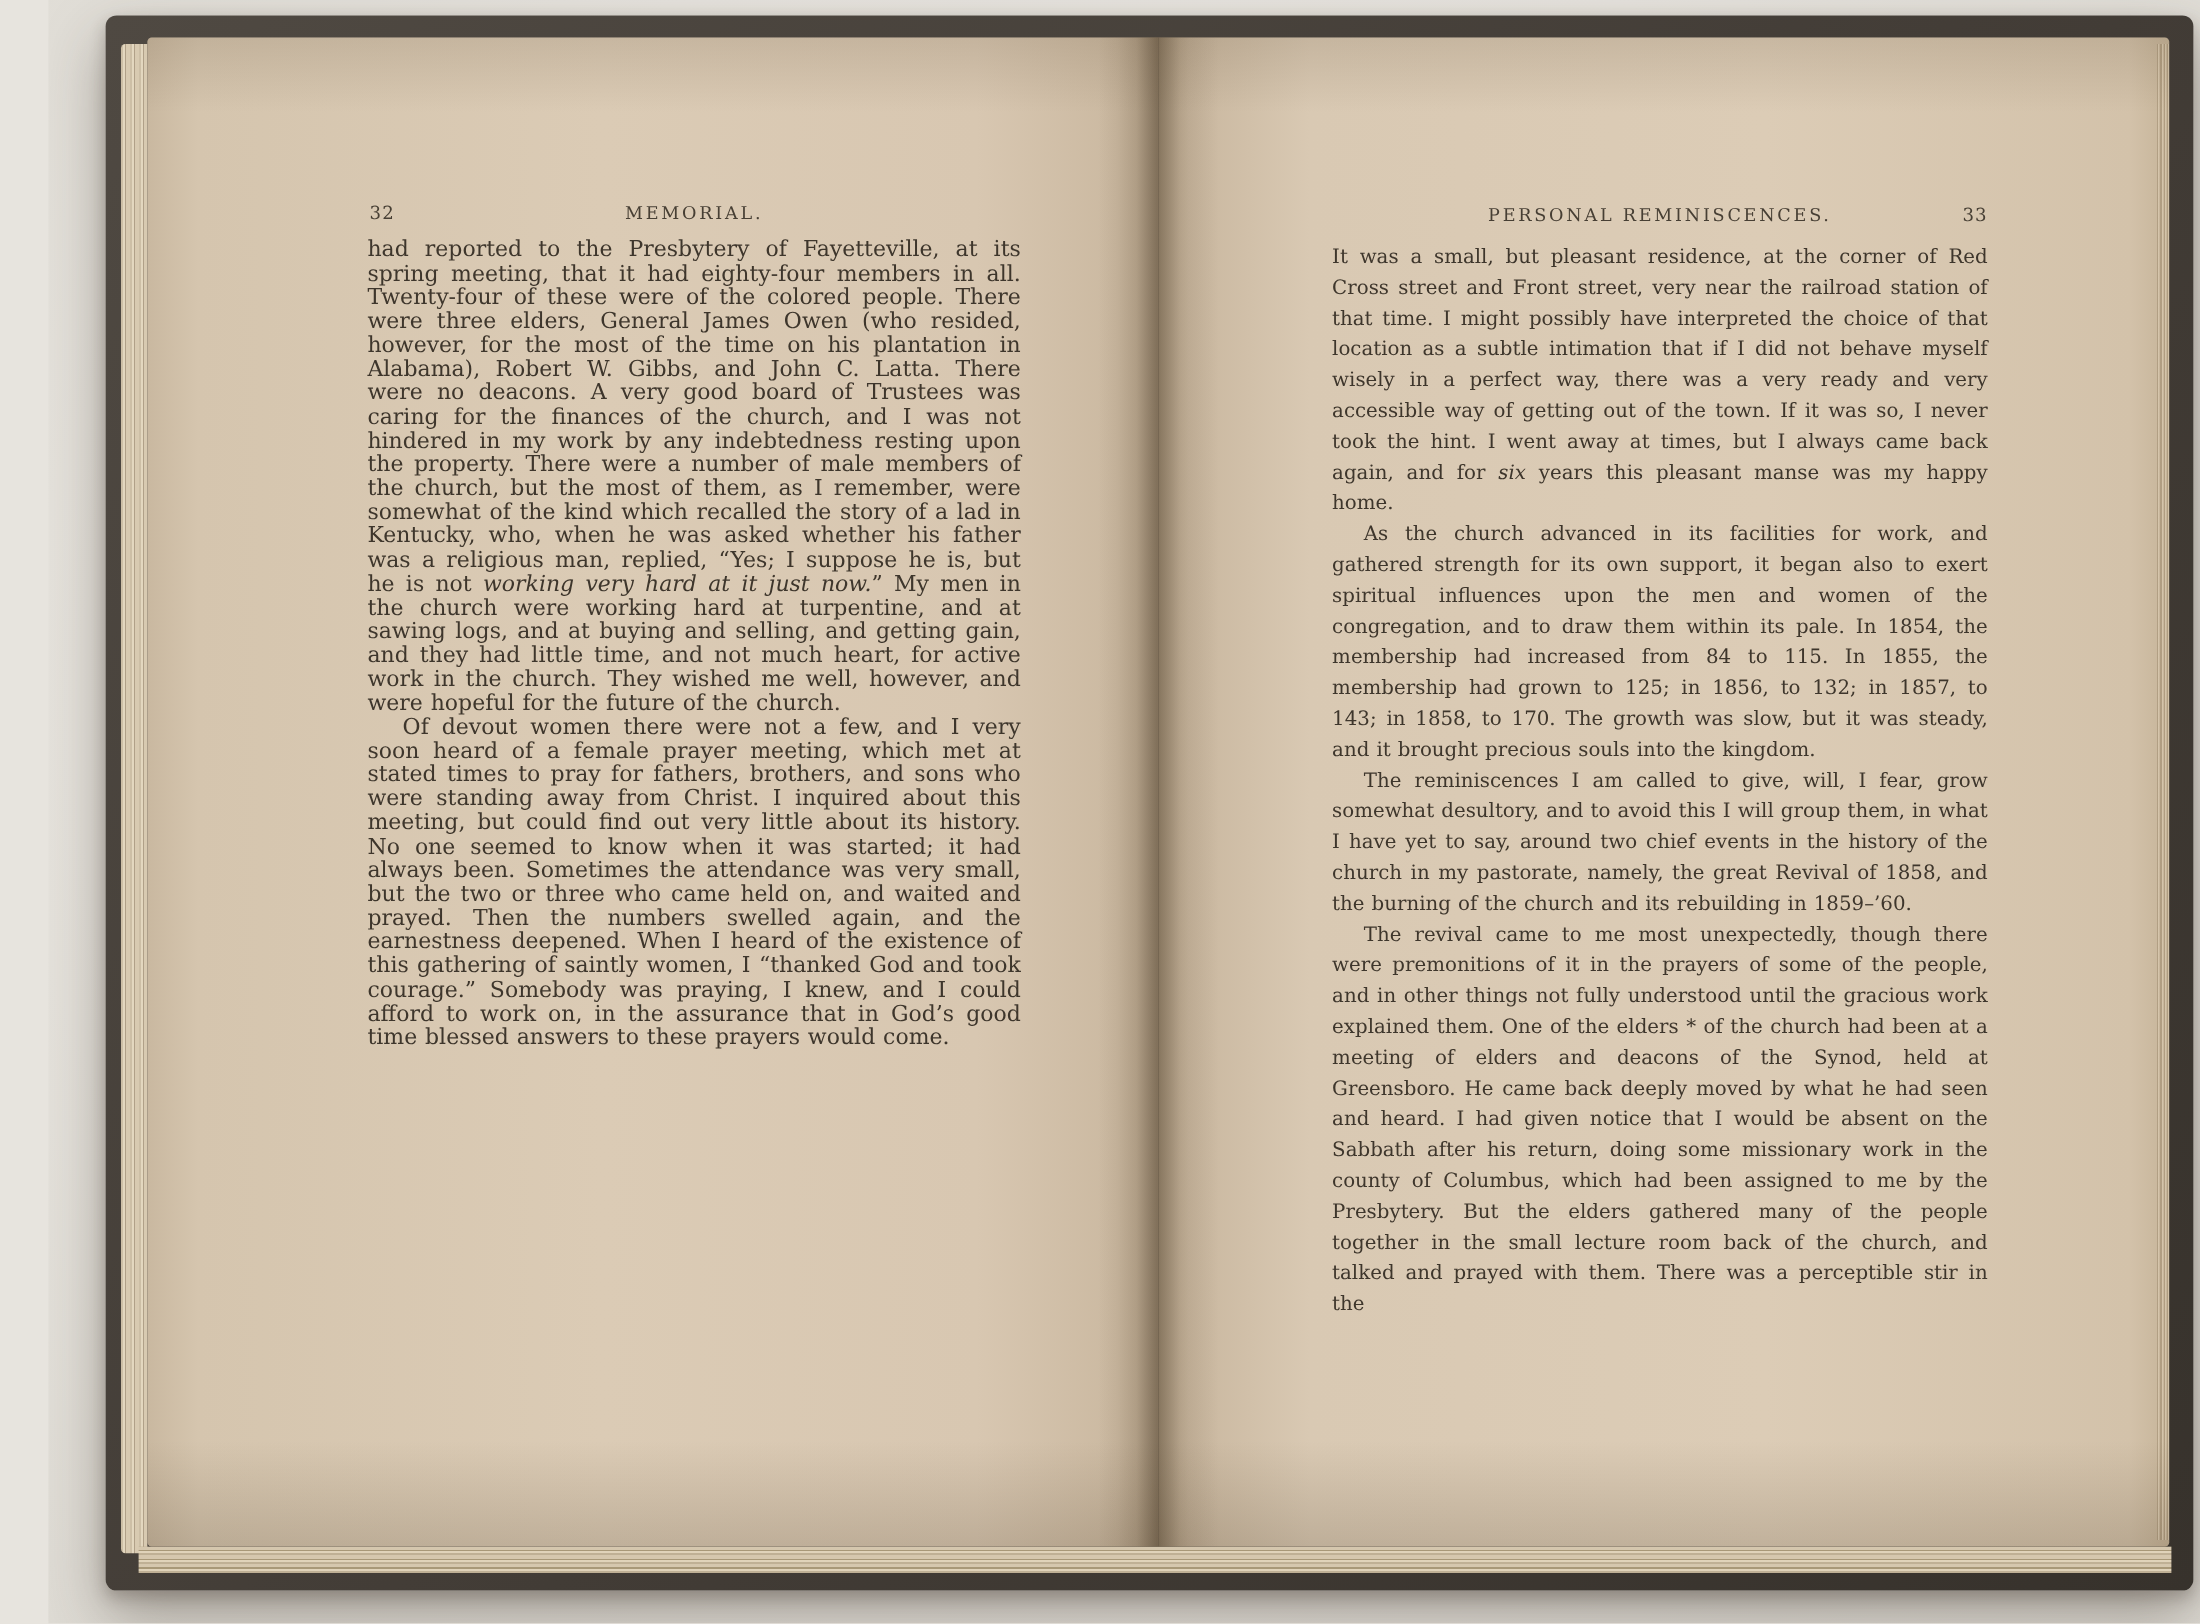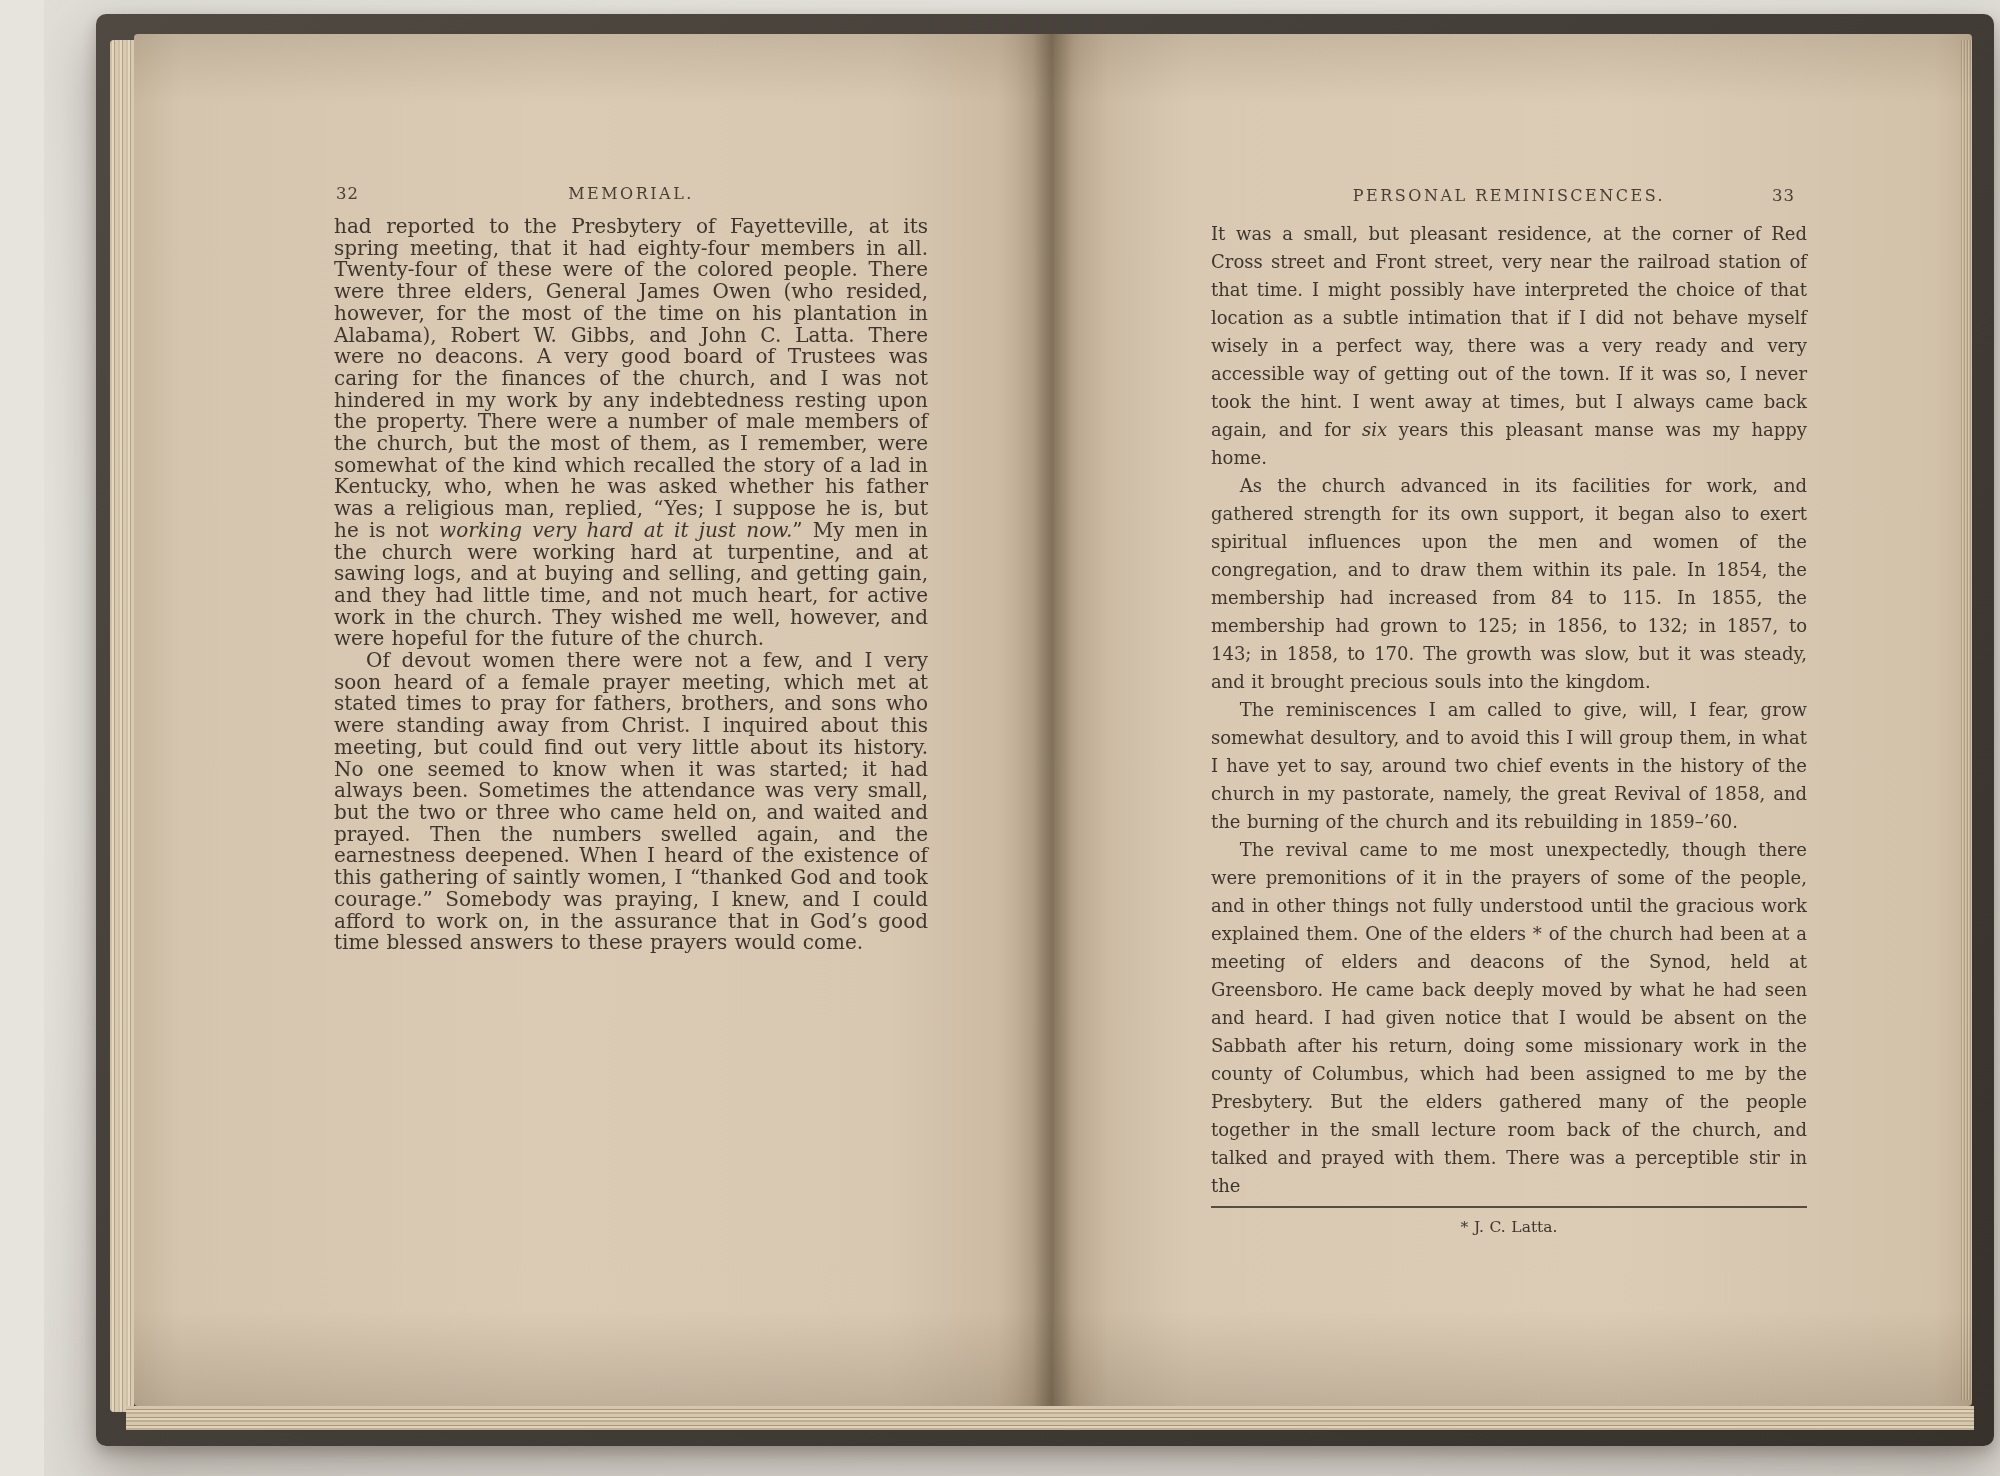--- a/index.html
+++ b/index.html
@@ -70,21 +70,21 @@
     pointer-events: none;
   }
   .page-head {
     position: absolute; text-align: center; color: #473f34;
     font-size: 16px; letter-spacing: 2.5px;
   }
   .left-page .page-head  { left: 200px; width: 594px; top: 150px; }
   .right-page .page-head { left: 158px; width: 596px; top: 152px; }
   .folio { position: absolute; letter-spacing: 1px; font-size: 16.5px; top: 0; }
   .folio-left  { left: 2px; }
-  .folio-right { right: 12px; }
+  .folio-right { right: 0; }
   .text-col {
     position: absolute; color: #3e362c; text-align: justify; word-spacing: .04em;
   }
   .left-page .text-col  { left: 200px; top: 182px; width: 594px; font-size: 20px; line-height: 21.7px; }
   .right-page .text-col { left: 158px; top: 186px; width: 596px; font-size: 18px;   line-height: 28px; }
   .para { margin: 0; }
   .para + .para { text-indent: 1.6em; }
   em { font-style: italic; }
   .footnote-block { margin-top: 6px; }
   .footnote-rule { border-top: 2px solid rgba(62,54,44,.85); width: 100%; }
@@ -118,23 +118,19 @@
           <span class="running-head">PERSONAL REMINISCENCES.</span>
           <span class="folio folio-right">33</span>
         </div>
         <div class="text-col">
           <div>
               <p class="para"><span>It was a small, but pleasant residence, at the corner of Red Cross street and Front street, very near the railroad station of that time. I might possibly have interpreted the choice of that location as a subtle intimation that if I did not behave myself wisely in a perfect way, there was a very ready and very accessible way of getting out of the town. If it was so, I never took the hint. I went away at times, but I always came back again, and for </span><em>six</em><span> years this pleasant manse was my happy home.</span></p>
               <p class="para"><span>As the church advanced in its facilities for work, and gathered strength for its own support, it began also to exert spiritual influences upon the men and women of the congregation, and to draw them within its pale. In 1854, the membership had increased from 84 to 115. In 1855, the membership had grown to 125; in 1856, to 132; in 1857, to 143; in 1858, to 170. The growth was slow, but it was steady, and it brought precious souls into the kingdom.</span></p>
               <p class="para"><span>The reminiscences I am called to give, will, I fear, grow somewhat desultory, and to avoid this I will group them, in what I have yet to say, around two chief events in the history of the church in my pastorate, namely, the great Revival of 1858, and the burning of the church and its rebuilding in 1859–’60.</span></p>
               <p class="para"><span>The revival came to me most unexpectedly, though there were premonitions of it in the prayers of some of the people, and in other things not fully understood until the gracious work explained them. One of the elders * of the church had been at a meeting of elders and deacons of the Synod, held at Greensboro. He came back deeply moved by what he had seen and heard. I had given notice that I would be absent on the Sabbath after his return, doing some missionary work in the county of Columbus, which had been assigned to me by the Presbytery. But the elders gathered many of the people together in the small lecture room back of the church, and talked and prayed with them. There was a perceptible stir in the</span></p>
             </div>
-          <div class="footnote-block">
-            <div class="footnote-rule"></div>
-            <div class="footnote-text">* J. C. Latta.</div>
-          </div>
         </div>
       </div>
 
       <div class="gutter"></div>
     </div>
   </div>
 </div>
 
 </body></html>

